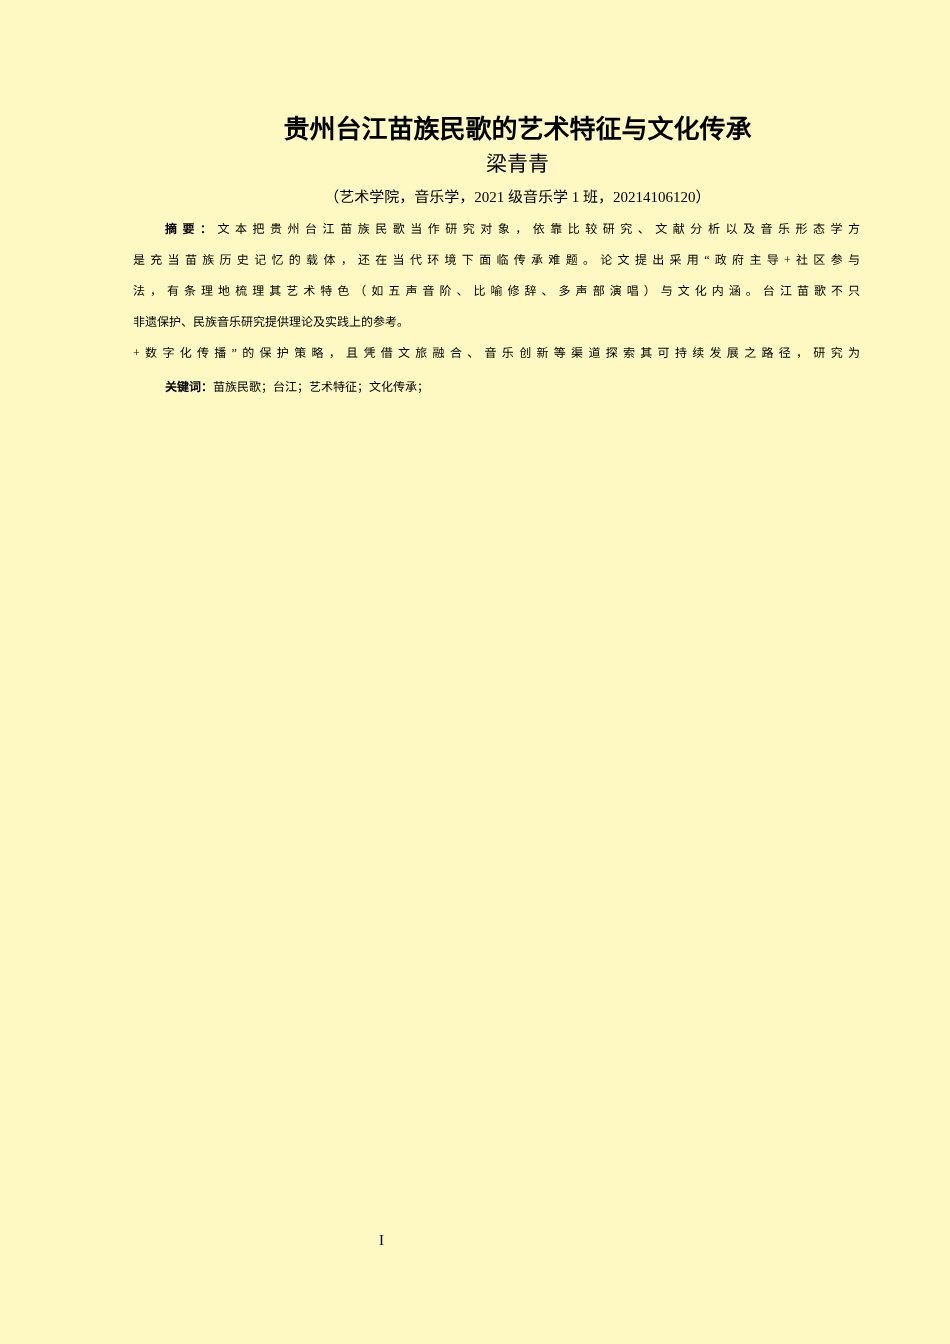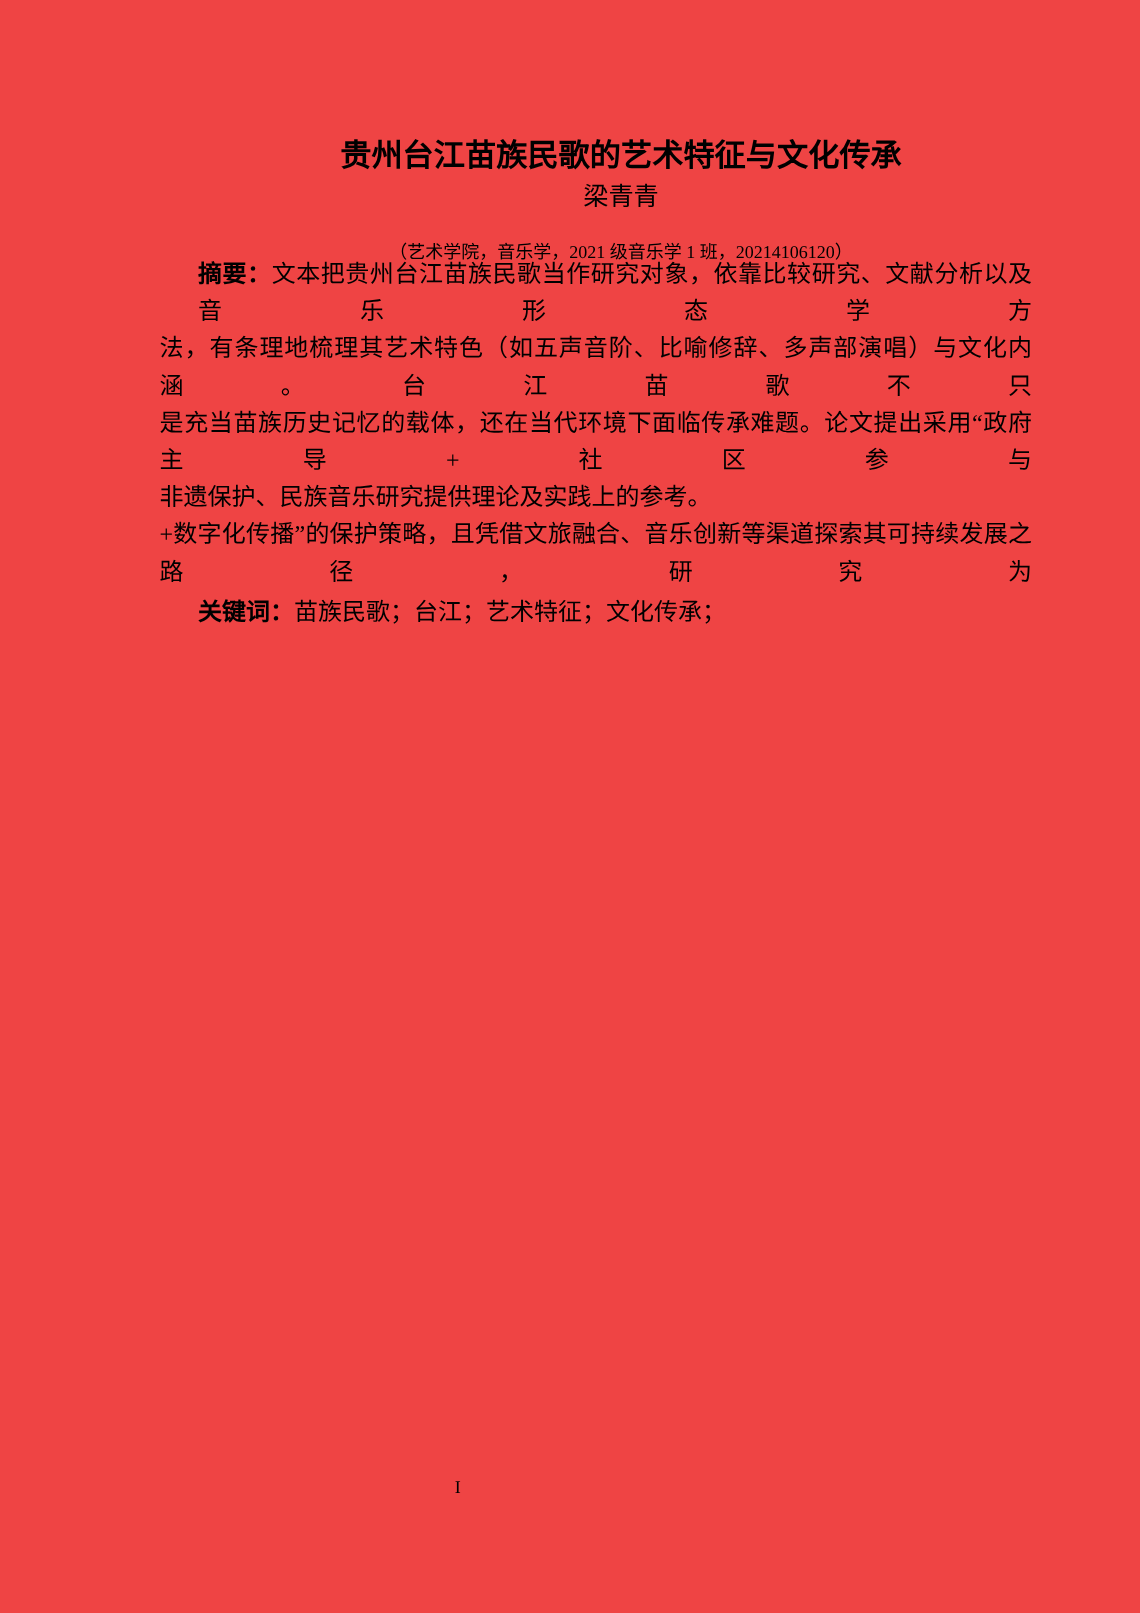--- a/index.html
+++ b/index.html
@@ -4,21 +4,21 @@
 <style>
   html, body {
     margin: 0;
     padding: 0;
     background: #ffffff;
   }
   .page {
     position: relative;
     width: 950px;
     height: 1344px;
-    background: #ef4444;
+    background: #fef9c3;
     color: #000000;
     font-family: "Liberation Serif", serif;
     overflow: hidden;
   }
   .doc-title {
     position: absolute;
     left: 133px;
     width: 727px;
     top: 112px;
     text-align: center;
@@ -40,28 +40,27 @@
   }
   .doc-affiliation {
     position: absolute;
     left: 133px;
     width: 727px;
     top: 186px;
     text-align: center;
     font-size: 15px;
     line-height: 22px;
     margin-left: 21px;
-    margin-top: 14px;
   }
   .abstract-block {
     position: absolute;
     left: 133px;
     width: 727px;
     top: 214px;
-    font-size: 20px;
+    font-size: 12px;
     line-height: 31px;
   }
   .abs-line {
     text-align: justify;
     text-align-last: justify;
   }
   .abs-line.first {
     padding-left: 32px; 
   }
   .abs-line.last {
@@ -93,22 +92,22 @@
   <div class="doc-title">贵州台江苗族民歌的艺术特征与文化传承</div>
 
   <div class="doc-author">梁青青</div>
 
   <div class="doc-affiliation">（艺术学院，音乐学，2021 级音乐学 1 班，20214106120）</div>
 
   <div class="abstract-block">
     <div class="abs-line first">
       <span class="bold-label">摘要：</span><span>文本把贵州台江苗族民歌当作研究对象，依靠比较研究、文献分析以及音乐形态学方</span>
     </div>
+    <div class="abs-line">是充当苗族历史记忆的载体，还在当代环境下面临传承难题。论文提出采用“政府主导+社区参与</div>
     <div class="abs-line">法，有条理地梳理其艺术特色（如五声音阶、比喻修辞、多声部演唱）与文化内涵。台江苗歌不只</div>
-    <div class="abs-line">是充当苗族历史记忆的载体，还在当代环境下面临传承难题。论文提出采用“政府主导+社区参与</div>
     <div class="abs-line last">非遗保护、民族音乐研究提供理论及实践上的参考。</div>
     <div class="abs-line">+数字化传播”的保护策略，且凭借文旅融合、音乐创新等渠道探索其可持续发展之路径，研究为</div>
 
     <div class="keywords-line">
       <span class="bold-label">关键词：</span><span>苗族民歌；台江；艺术特征；文化传承；</span>
     </div>
   </div>
 
   <div class="footer-pagenum">I</div>
 

